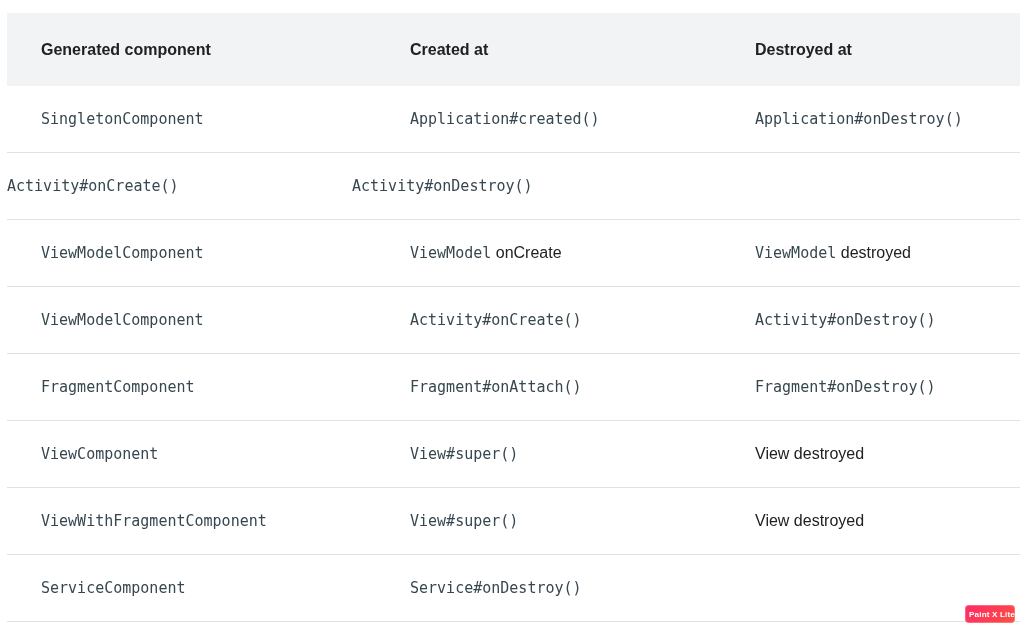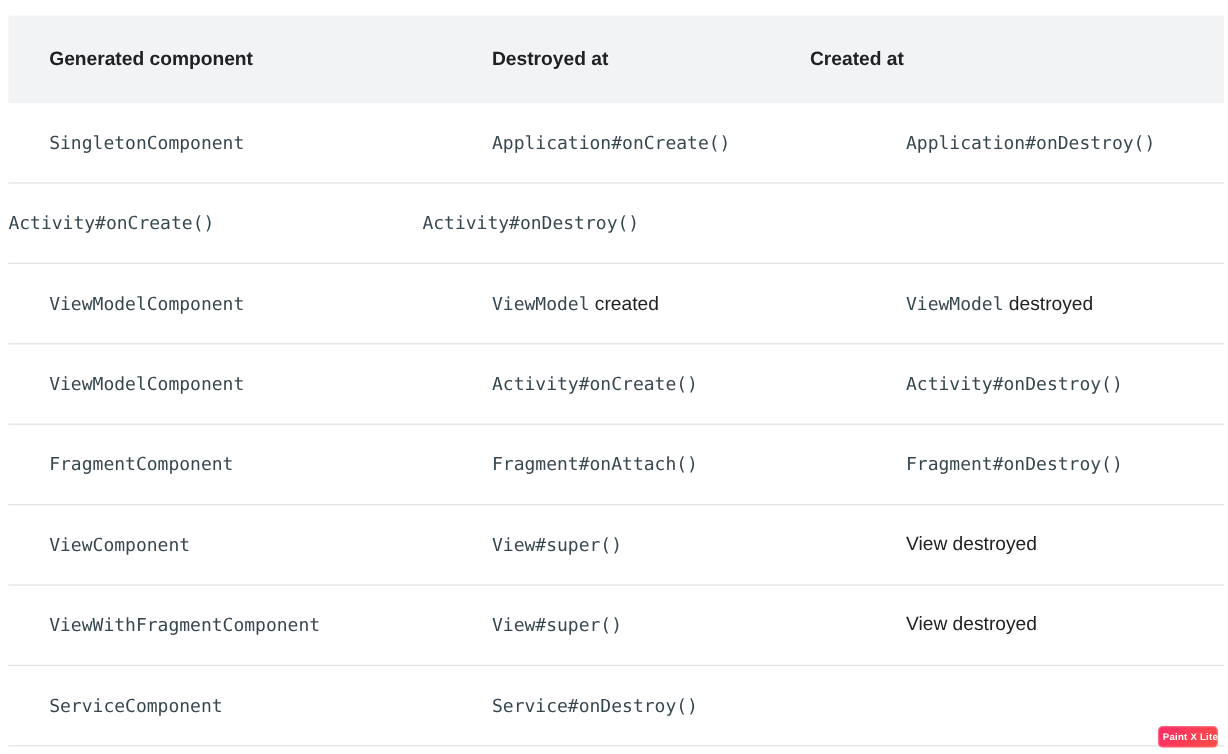--- a/index.html
+++ b/index.html
@@ -74,36 +74,36 @@
     box-shadow: 0 0 0 1px rgba(255,255,255,0.25) inset;
   }
 </style>
 </head>
 <body>
 
 <div class="page">
   <div class="table">
     <div class="thead">
       <div class="cell c1">Generated component</div>
+      <div class="cell c2">Created at</div>
       <div class="cell c3">Destroyed at</div>
-      <div class="cell c2">Created at</div>
     </div>
     <div id="tbody">
         <div class="row">
           <div class="cell c1"><code>SingletonComponent</code></div>
-          <div class="cell c2"><code>Application#onCreate()</code></div>
+          <div class="cell c2"><code>Application#created()</code></div>
           <div class="cell c3"><code>Application#onDestroy()</code></div>
         </div>
         <div class="row">
           <div class="cell c2"><code>Activity#onCreate()</code></div>
           <div class="cell c3"><code>Activity#onDestroy()</code></div>
         </div>
         <div class="row">
           <div class="cell c1"><code>ViewModelComponent</code></div>
-          <div class="cell c2"><code>ViewModel</code><span> created</span></div>
+          <div class="cell c2"><code>ViewModel</code><span> onCreate</span></div>
           <div class="cell c3"><code>ViewModel</code><span> destroyed</span></div>
         </div>
         <div class="row">
           <div class="cell c1"><code>ViewModelComponent</code></div>
           <div class="cell c2"><code>Activity#onCreate()</code></div>
           <div class="cell c3"><code>Activity#onDestroy()</code></div>
         </div>
         <div class="row">
           <div class="cell c1"><code>FragmentComponent</code></div>
           <div class="cell c2"><code>Fragment#onAttach()</code></div>

